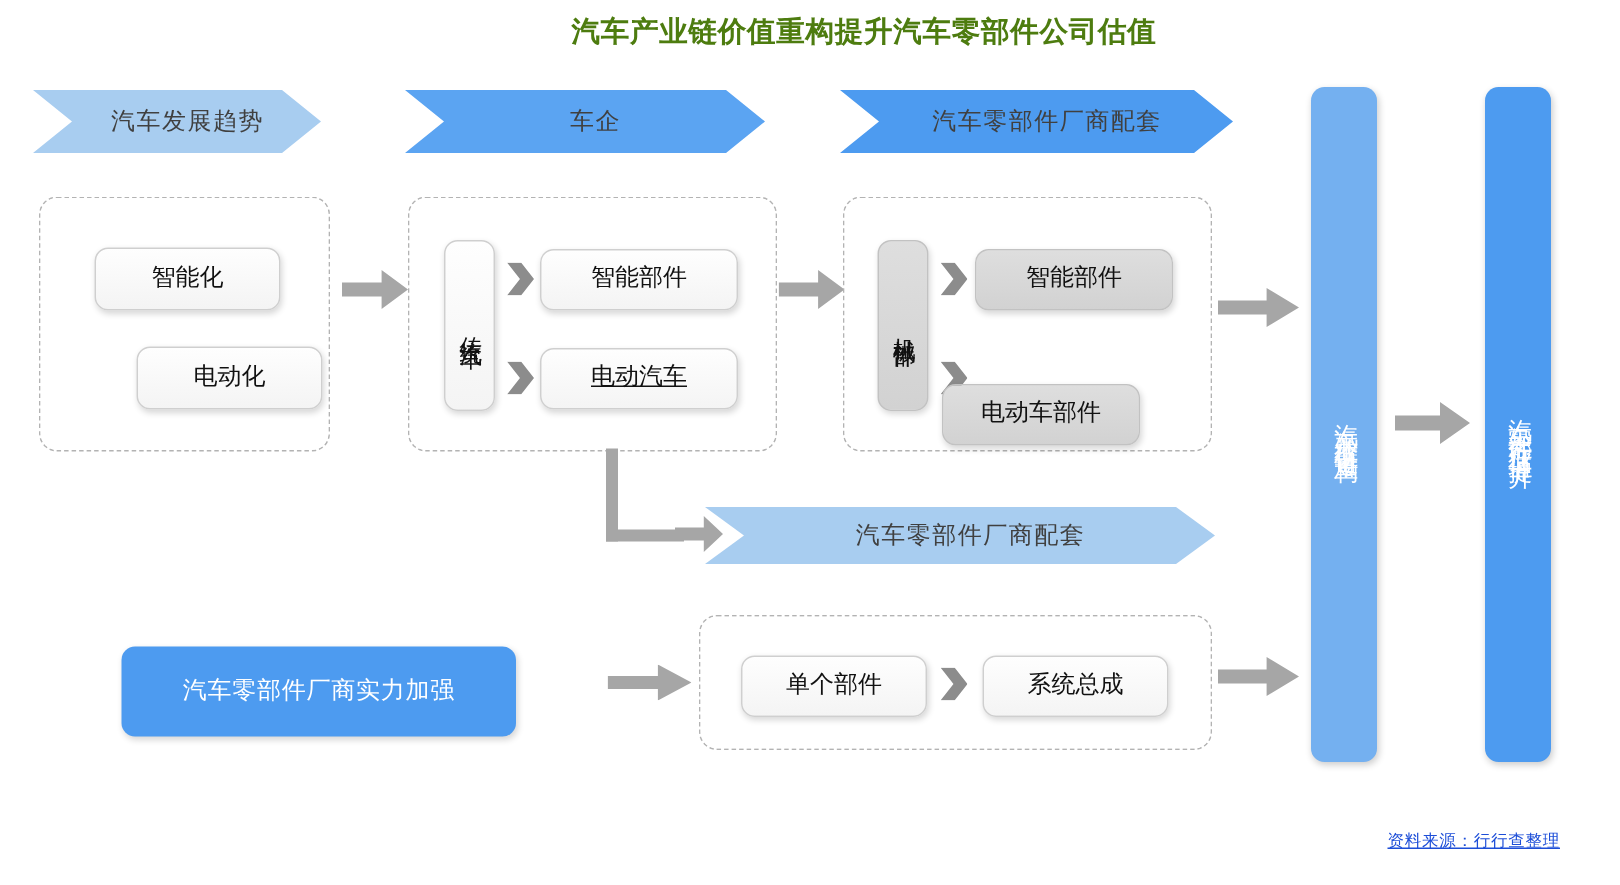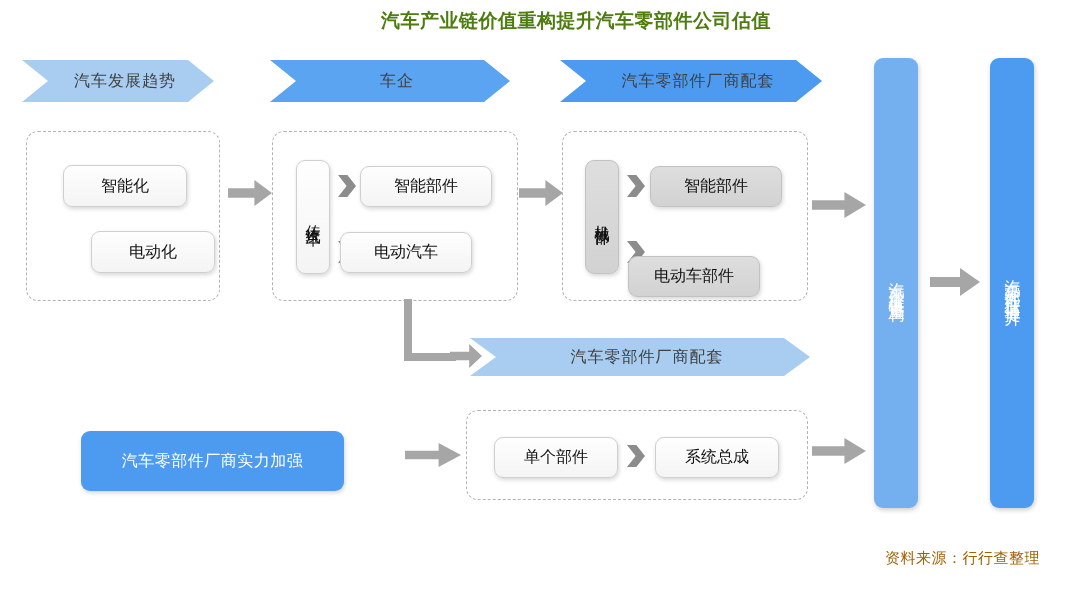--- a/index.html
+++ b/index.html
@@ -125,22 +125,23 @@
     position: absolute;
     background: #a6a6a6;
     height: 8px;
   }
 
   
   #source-note {
     position: absolute;
     right: 40px;
     bottom: 22px;
-    font-size: 15px;
-    color: #a16207;
+    font-size: 11px;
+    color: #1d4ed8;
+    text-decoration: underline;
     letter-spacing: 0.5px;
   }
 </style>
 </head>
 <body>
 
 <div id="page-title">汽车产业链价值重构提升汽车零部件公司估值</div>
 
 <div class="chevron" style="left:22px; top:60px; width:192px; height:42px; background:#a8cdf0;">
   <span>汽车发展趋势</span>
@@ -172,21 +173,21 @@
   <span>传统汽车</span>
 </div>
 
 <div class="chev-small" style="left:338px; top:175px; width:18px; height:22px;"></div>
 <div class="chev-small" style="left:338px; top:241px; width:18px; height:22px;"></div>
 
 <div class="node white" style="left:360px; top:166px; width:130px; height:39px;">
   <span>智能部件</span>
 </div>
 
-<div class="node white" style="left:340px; top:232px; width:130px; height:39px;">
+<div class="node white" style="left:360px; top:232px; width:130px; height:39px;text-decoration:underline;">
   <span>电动汽车</span>
 </div>
 
 <div class="arrow-block" style="left:519px; top:180px; width:44px; height:26px;"></div>
 
 <div class="elbow-v" style="left:404px; top:299px; height:62px;"></div>
 <div class="elbow-h" style="left:404px; top:353px; width:52px;"></div>
 <div class="arrow-block" style="left:450px; top:344px; width:32px; height:24px;"></div>
 
 <div class="dashed-group" style="left:562px; top:131px; width:244px; height:168px;"></div>

